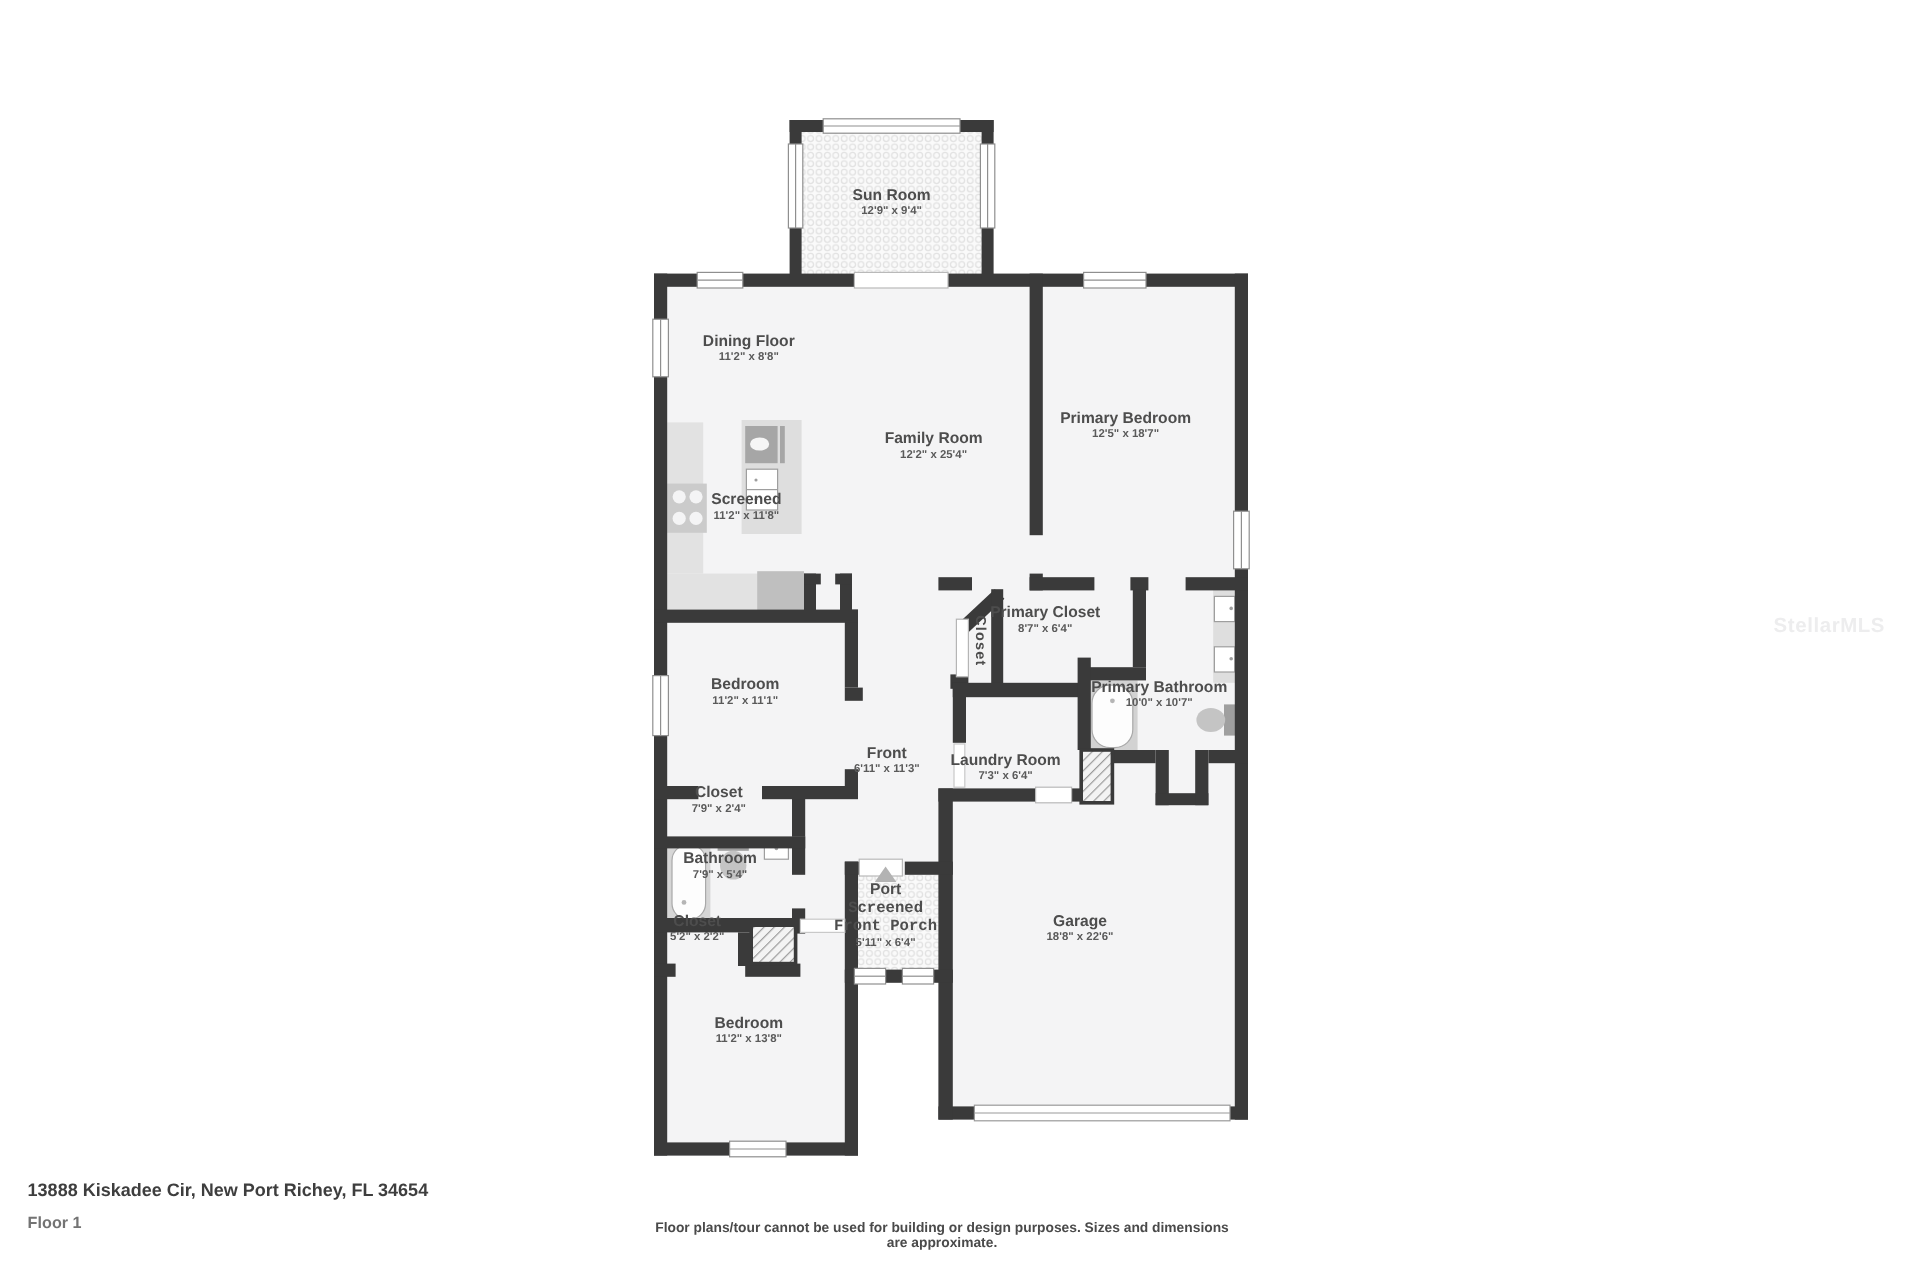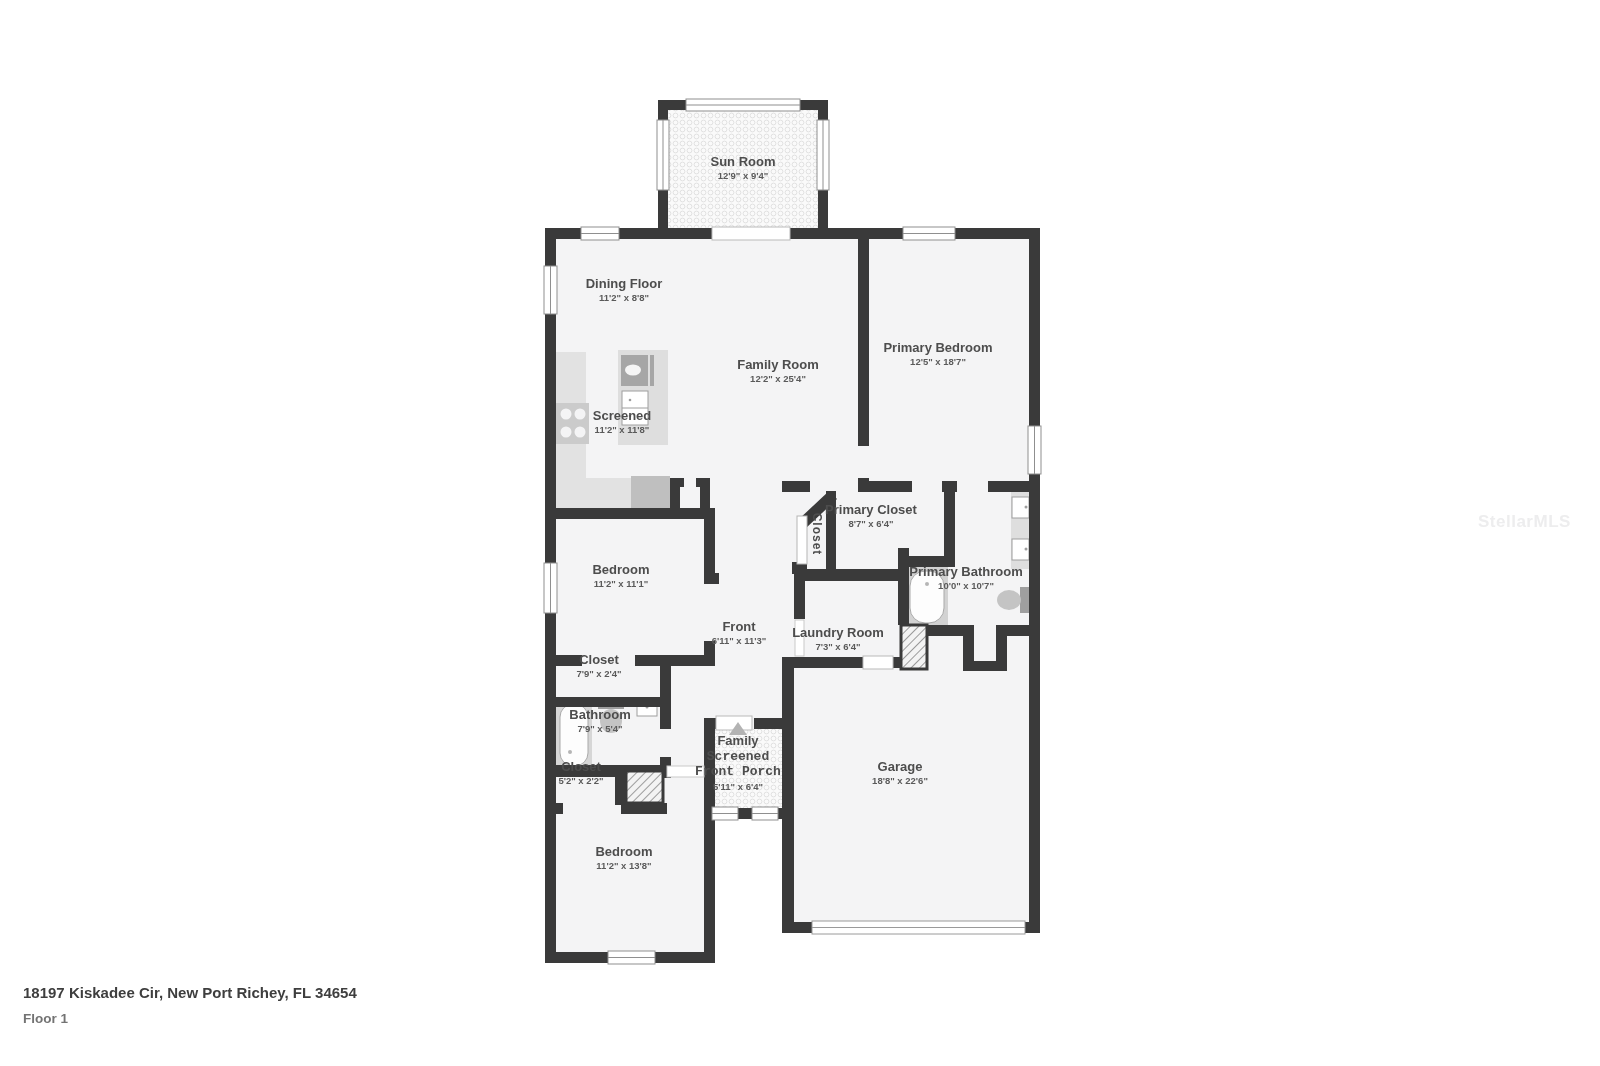--- a/index.html
+++ b/index.html
@@ -243,32 +243,33 @@
 </div>
 <div class="lbl" style="left:600px;top:721px">
   <div class="rname">Bathroom</div>
       <div class="rdim">7'9" x 5'4"</div>
 </div>
 <div class="lbl" style="left:581px;top:773px">
   <div class="rname">Closet</div>
       <div class="rdim">5'2" x 2'2"</div>
 </div>
 <div class="lbl" style="left:738px;top:741px">
-  <div class="rname">Family</div>
+  <div class="rname">Port</div>
 </div>
 <div class="lbl wrap" style="left:738px;top:770px">
   <div class="rname">Screened Front Porch</div>
       <div class="rdim">5'11" x 6'4"</div>
 </div>
 <div class="lbl" style="left:900px;top:773px">
   <div class="rname">Garage</div>
       <div class="rdim">18'8" x 22'6"</div>
 </div>
 <div class="lbl" style="left:624px;top:858px">
   <div class="rname">Bedroom</div>
       <div class="rdim">11'2" x 13'8"</div>
 </div>
 
-<div class="addr">18197 Kiskadee Cir, New Port Richey, FL 34654</div>
+<div class="addr">13888 Kiskadee Cir, New Port Richey, FL 34654</div>
 <div class="floorlbl">Floor 1</div>
+<div class="disclaimer">Floor plans/tour cannot be used for building or design purposes. Sizes and dimensions are approximate.</div>
 <div class="watermark">StellarMLS</div>
 
 </div>
 
 </body></html>

